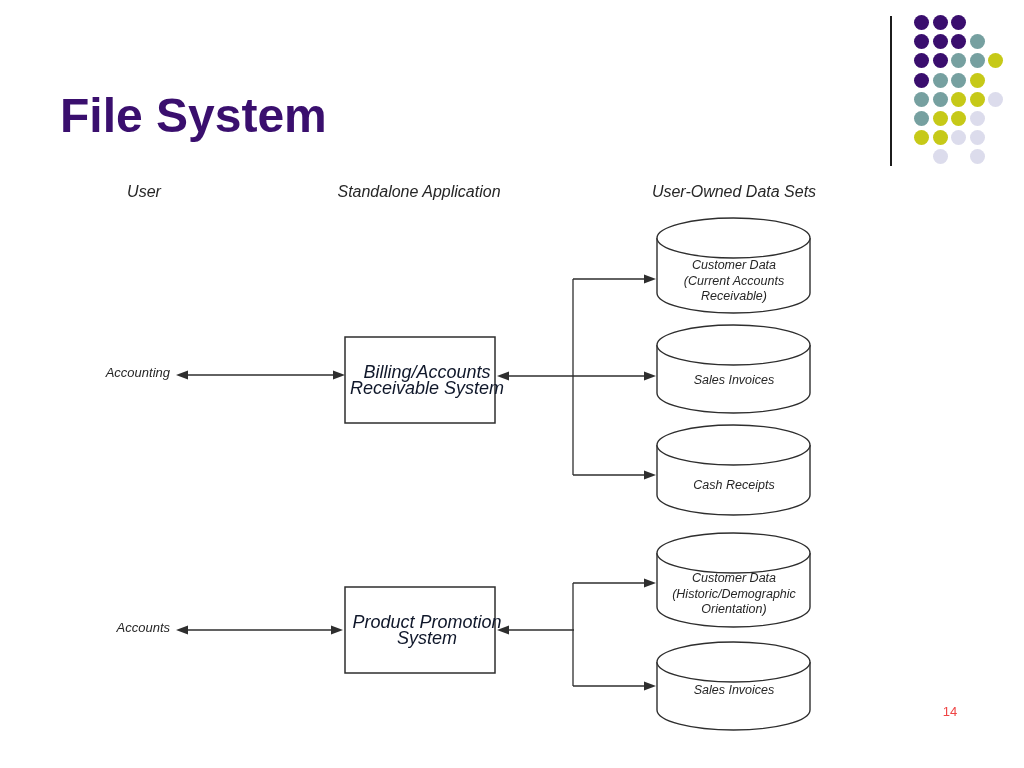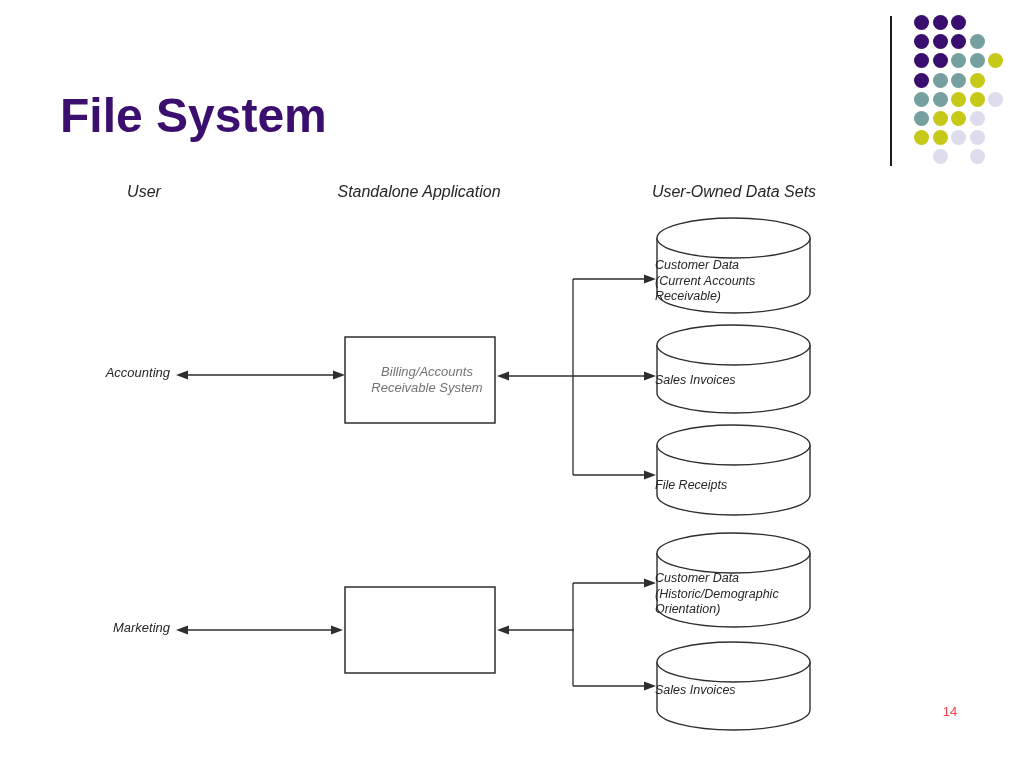--- a/index.html
+++ b/index.html
@@ -14,22 +14,22 @@
   .vrule{
     position:absolute;left:890px;top:16px;width:2px;height:150px;background:#1c1c1c;
   }
   .dotgrid{position:absolute;left:914px;top:15px;width:110px;height:160px;}
   .dot{position:absolute;width:15px;height:15px;border-radius:50%;}
   .diagram-svg{position:absolute;left:0;top:0;}
   .lbl{position:absolute;white-space:pre-line;font-style:italic;}
   .ctr{text-align:center;}
   .colhead{top:183px;font-size:16px;color:#262626;}
   .userlbl{font-size:13px;color:#262626;text-align:right;width:110px;left:60px;}
-  .boxlbl{font-size:13px;line-height:16px;color:#737373;width:164px;left:345px;display:flex;align-items:center;justify-content:center;text-align:center;}
-  .cyllbl{font-size:12.5px;line-height:15.5px;color:#262626;width:158px;left:655px;}
+  .boxlbl{font-size:18px;line-height:16px;color:#0f172a;width:164px;left:345px;display:flex;align-items:center;justify-content:center;text-align:center;}
+  .cyllbl{font-size:12.5px;line-height:15.5px;color:#262626;width:158px;left:655px;text-align:center;}
   .pagenum{position:absolute;left:930px;top:704px;width:40px;text-align:center;font-size:13px;color:#ef4444;}
 </style>
 </head>
 <body>
 
 <div class="slide">
 
   <div class="title">File System</div>
 
   <div class="vrule"></div>
@@ -135,30 +135,32 @@
         <ellipse cx="733.5" cy="662" rx="76.5" ry="20"></ellipse>
       </g>
     </g>
   </svg>
 
   <div class="lbl colhead ctr" style="left:94px;width:100px;">User</div>
   <div class="lbl colhead ctr" style="left:634px;width:200px;">User-Owned Data Sets</div>
   <div class="lbl colhead ctr" style="left:319px;width:200px;">Standalone Application</div>
 
   <div class="lbl userlbl" style="top:365px;">Accounting</div>
-  <div class="lbl userlbl" style="top:620px;">Marketing</div>
+  <div class="lbl userlbl" style="top:620px;">Accounts</div>
 
   <div class="lbl boxlbl" style="top:337px;height:86px;">Billing/Accounts
 Receivable System</div>
+  <div class="lbl boxlbl" style="top:587px;height:86px;">Product Promotion
+System</div>
 
   <div class="lbl cyllbl" style="top:258px;">Customer Data
 (Current Accounts
 Receivable)</div>
   <div class="lbl cyllbl" style="top:373px;">Sales Invoices</div>
-  <div class="lbl cyllbl" style="top:478px;">File Receipts</div>
+  <div class="lbl cyllbl" style="top:478px;">Cash Receipts</div>
   <div class="lbl cyllbl" style="top:571px;">Customer Data
 (Historic/Demographic
 Orientation)</div>
   <div class="lbl cyllbl" style="top:683px;">Sales Invoices</div>
 
   <div class="pagenum">14</div>
 
 </div>
 
 </body></html>

